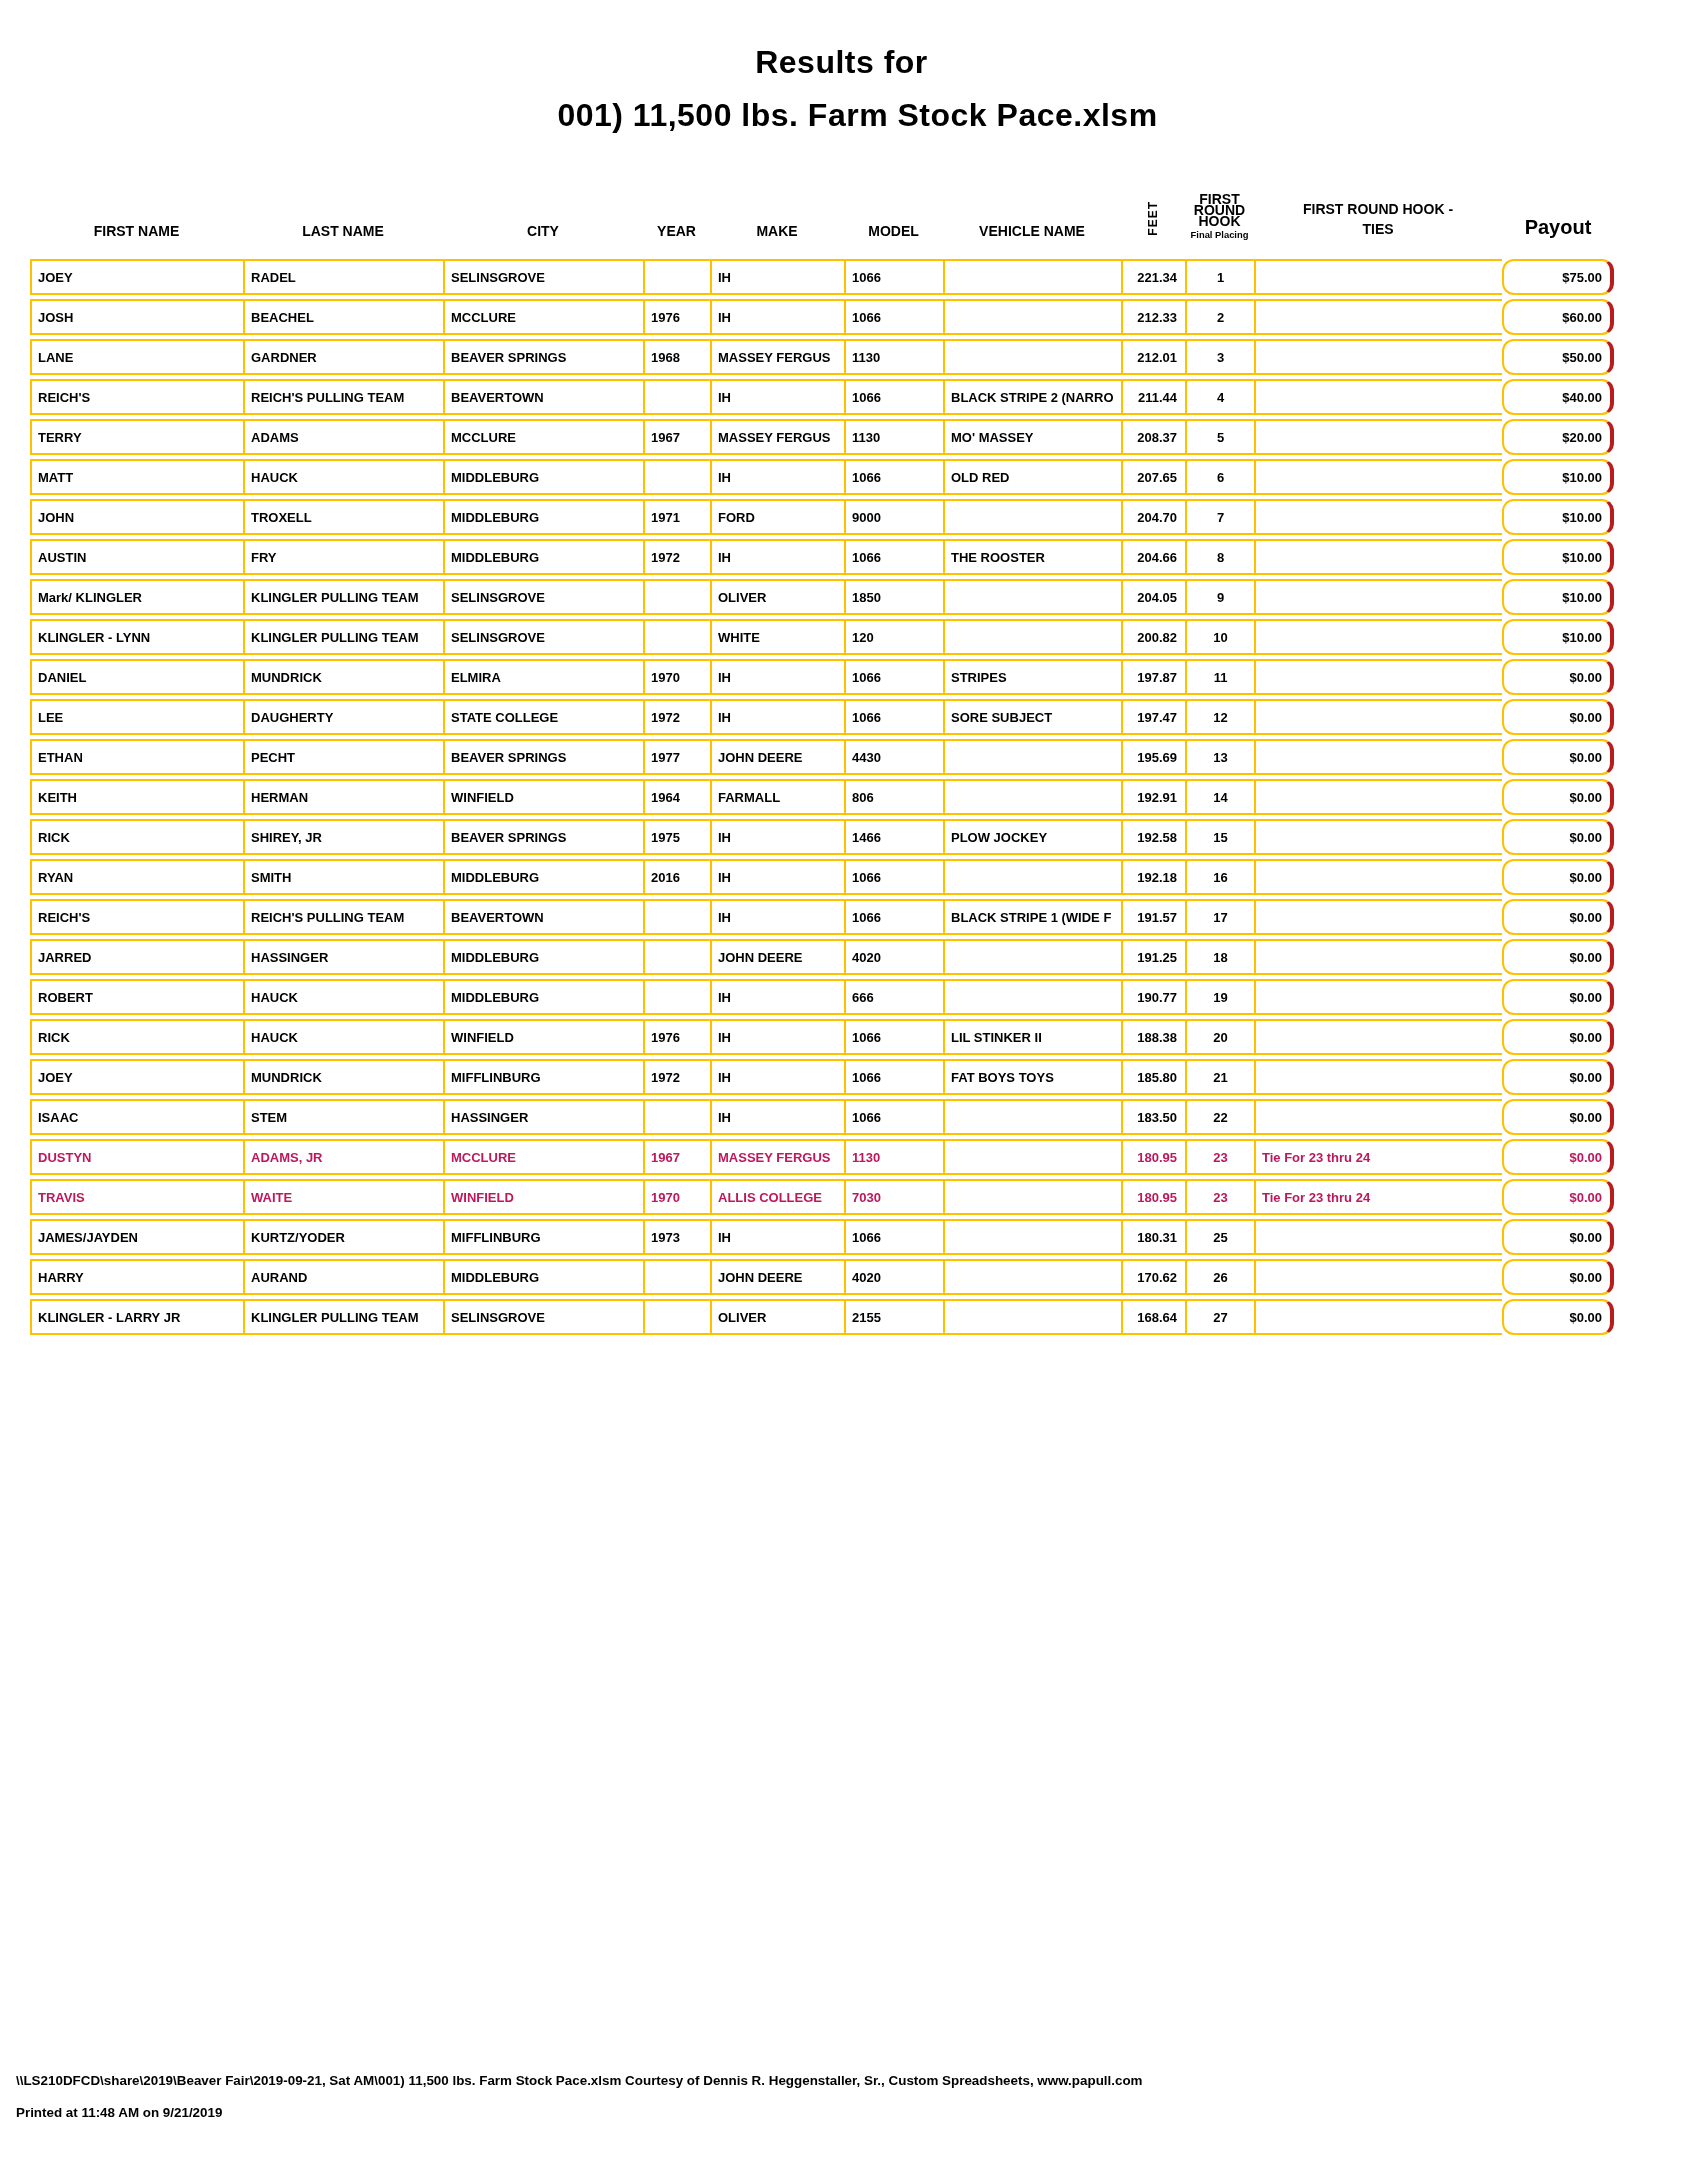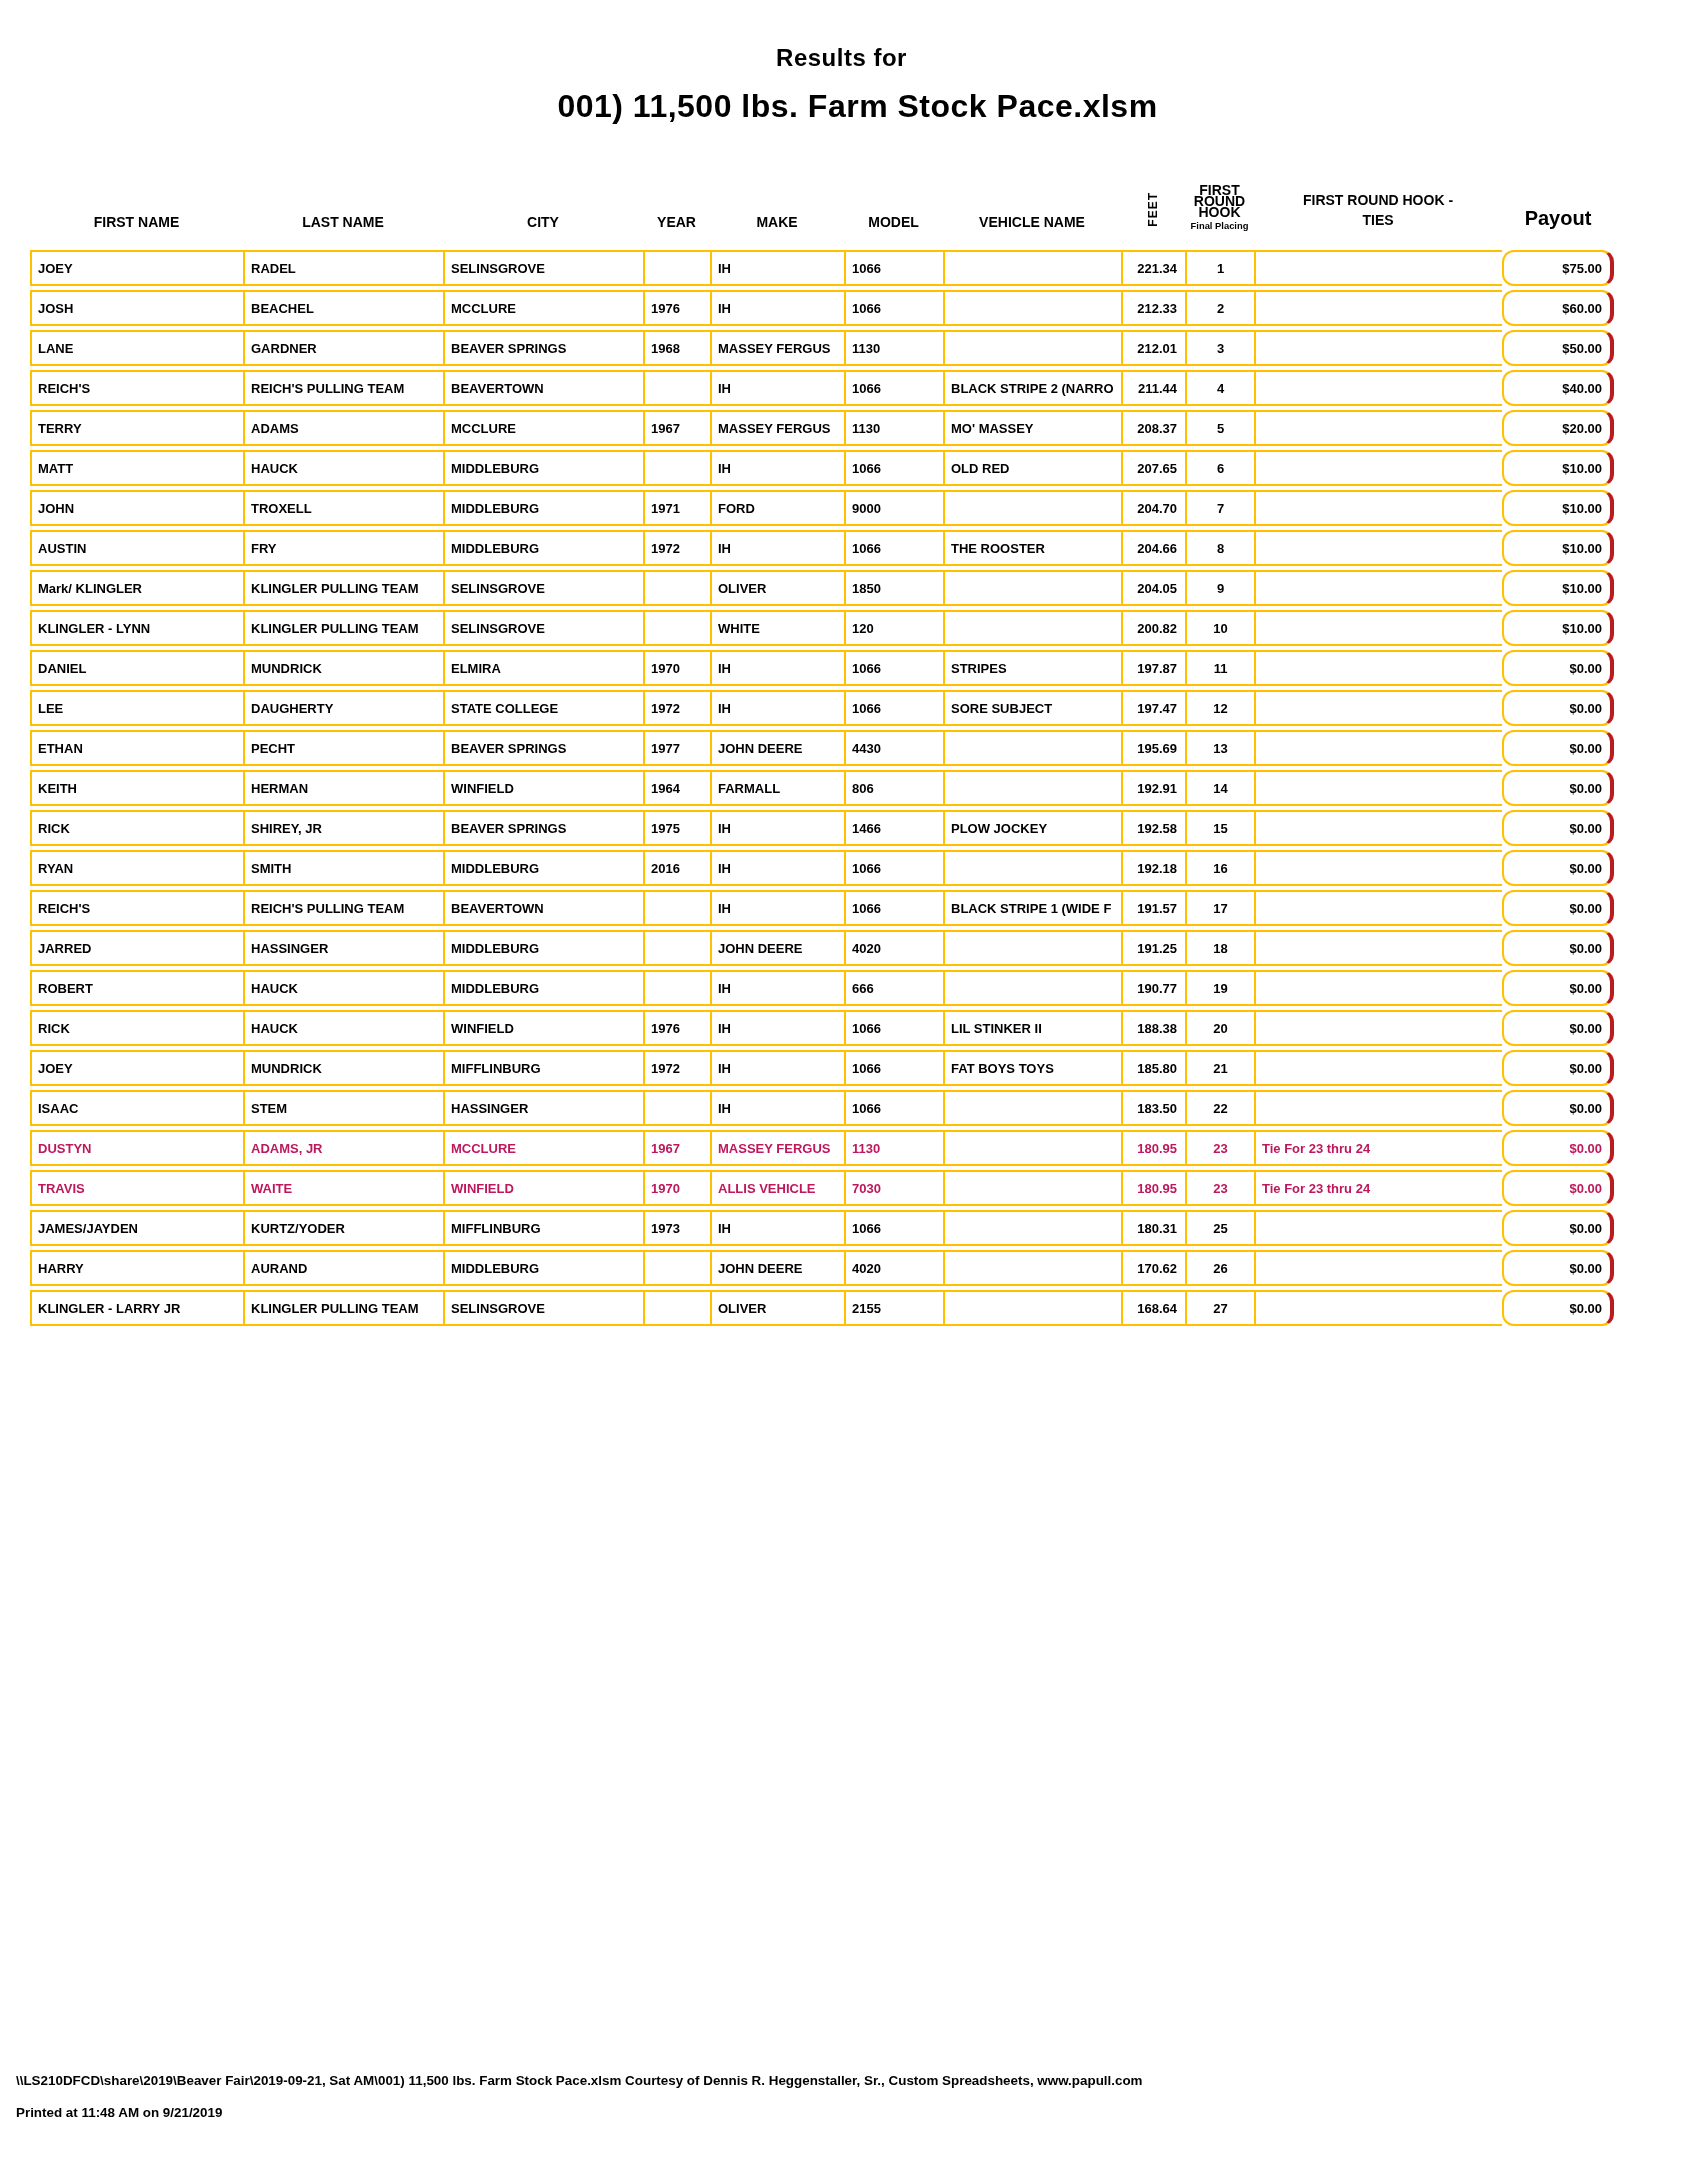--- a/index.html
+++ b/index.html
@@ -2,21 +2,21 @@
 <html><head>
 <meta charset="utf-8">
 <style>
   * { margin:0; padding:0; box-sizing:border-box; }
   html,body { background:#ffffff; }
   body {
     width:1683px; height:2178px; position:relative;
     font-family:"Liberation Sans", sans-serif; color:#000;
   }
   .title { text-align:center; padding-top:44px; font-weight:bold; }
-  .title .t1 { font-size:24px; letter-spacing:0.5px; }
+  .title .t1 { font-size:32px; letter-spacing:0.5px; }
   .title .t2 { font-size:32px; margin-top:16px; letter-spacing:0.5px;margin-left:32px; }
 
   table.results {
     border-collapse:separate; border-spacing:0 4px;
     margin:18px 0 0 30px; width:1584px; table-layout:fixed;
   }
   thead th {
     font-weight:bold; font-size:14px; text-align:center;
     vertical-align:bottom; height:99px; padding-bottom:16px;
   }
@@ -387,21 +387,21 @@
         <td class="c-feet">180.95</td>
         <td class="c-placing">23</td>
         <td class="c-ties">Tie For 23 thru 24</td>
         <td class="c-payout">$0.00</td>
       </tr>
       <tr class="red">
         <td class="c-first-name">TRAVIS</td>
         <td class="c-last-name">WAITE</td>
         <td class="c-city">WINFIELD</td>
         <td class="c-year">1970</td>
-        <td class="c-make">ALLIS VEHICLE</td>
+        <td class="c-make">ALLIS COLLEGE</td>
         <td class="c-model">7030</td>
         <td class="c-vehicle-name"></td>
         <td class="c-feet">180.95</td>
         <td class="c-placing">23</td>
         <td class="c-ties">Tie For 23 thru 24</td>
         <td class="c-payout">$0.00</td>
       </tr>
       <tr>
         <td class="c-first-name">JAMES/JAYDEN</td>
         <td class="c-last-name">KURTZ/YODER</td>

